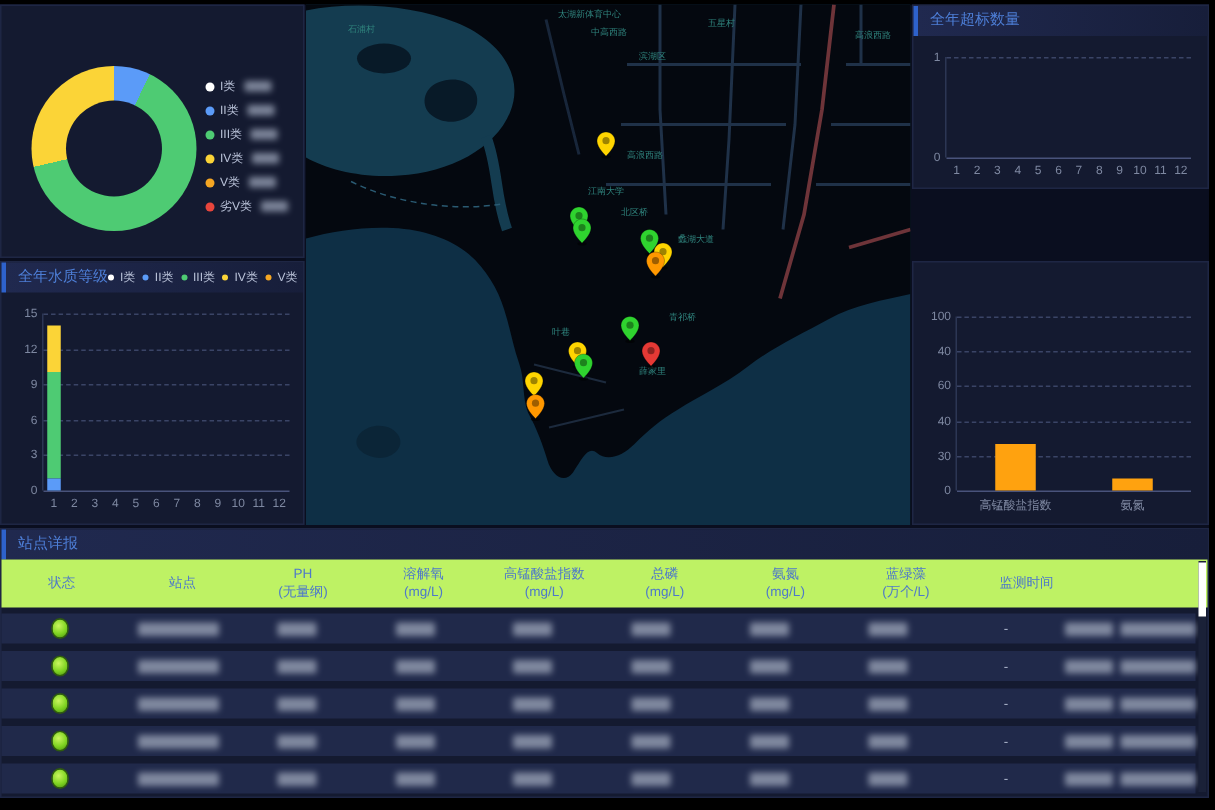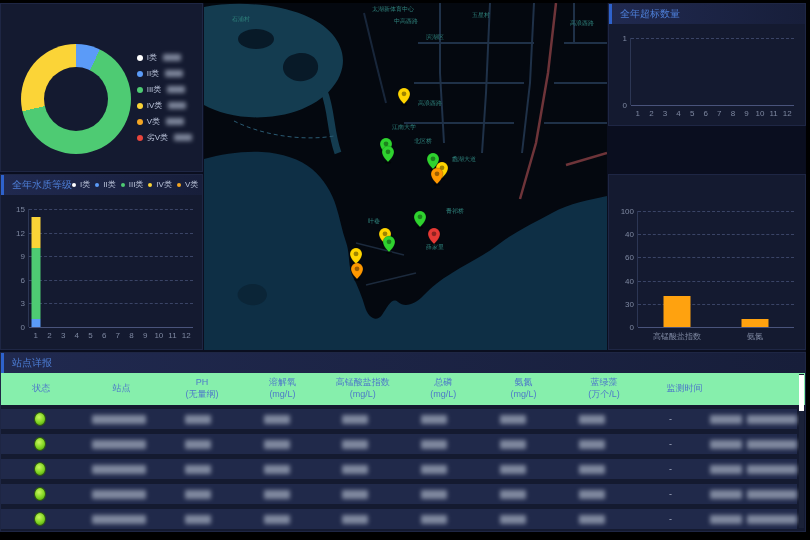--- a/index.html
+++ b/index.html
@@ -43,21 +43,21 @@
   .stack { position:absolute; bottom:0; height:100%; transform:translateX(-50%);
            display:flex; flex-direction:column-reverse; }
   .stack div { width:100%; }
   .sbar { position:absolute; bottom:0; transform:translateX(-50%); }
 
   
   #map-svg { display:block; }
   .map-label { font-size:6px; fill:#2f827c; }
 
   
-  .tbl-colhead { position:absolute; top:20px; left:0; right:0; height:32px; background:#86efac;
+  .tbl-colhead { position:absolute; top:20px; left:0; right:0; height:32px; background:#bef264;
                  display:grid; grid-template-columns:repeat(10,1fr); align-items:center; }
   .col-cell { text-align:center; font-size:9px; color:#4e79c9; line-height:1.3; }
   .rows { position:absolute; top:56px; left:0; right:8px; bottom:0; }
   .trow { height:20px; margin-bottom:5px; background:#20294a;
           display:grid; grid-template-columns:repeat(10,1fr); align-items:center; }
   .tcell { display:flex; justify-content:center; align-items:center; font-size:9px; color:#aab2c8; }
   .status-dot { width:12px; height:14px; border-radius:50%;
                 background:radial-gradient(circle at 40% 35%, #c9f55e, #7ed321 55%, #4c9012);
                 border:1px solid #2f5c0e; }
   .blur { background:#97a0b4; filter:blur(2px); border-radius:1px; opacity:.8; height:9px; display:inline-block; }

